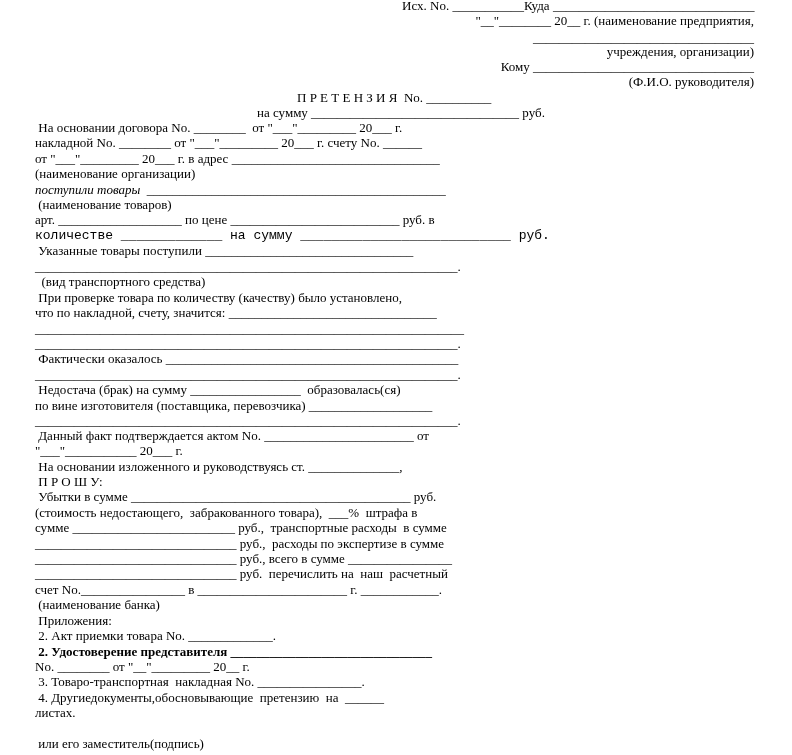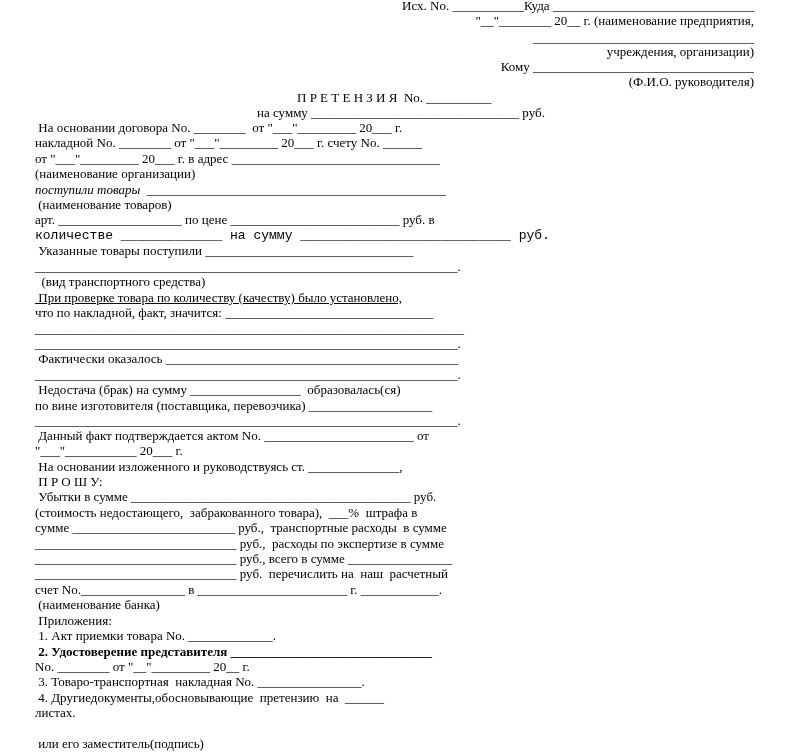--- a/index.html
+++ b/index.html
@@ -30,43 +30,43 @@
     <div class="ln" style="left: 35px; top: 135px;">накладной No. ________ от "___"_________ 20___ г. счету No. ______</div>
     <div class="ln" style="left: 35px; top: 151px;">от "___"_________ 20___ г. в адрес ________________________________</div>
     <div class="ln" style="left: 35px; top: 166px;">(наименование организации)</div>
     <div class="ln" style="left: 35px; top: 182px; font-style: italic;">поступили товары  ______________________________________________</div>
     <div class="ln" style="left: 35px; top: 197px;"> (наименование товаров)</div>
     <div class="ln" style="left: 35px; top: 212px;">арт. ___________________ по цене __________________________ руб. в</div>
     <div class="ln" style="left: 35px; top: 228px; font-family: Liberation Mono, monospace;">количестве _____________ на сумму ___________________________ руб.</div>
     <div class="ln" style="left: 35px; top: 243px;"> Указанные товары поступили ________________________________</div>
     <div class="ln" style="left: 35px; top: 259px;">_________________________________________________________________.</div>
     <div class="ln" style="left: 35px; top: 274px;">  (вид транспортного средства)</div>
-    <div class="ln" style="left: 35px; top: 290px; text-decoration: underline;"> При проверке товара по количеству (качеству) было установлено,</div>
-    <div class="ln" style="left: 35px; top: 305px;">что по накладной, факт, значится: ________________________________</div>
+    <div class="ln" style="left: 35px; top: 290px;"> При проверке товара по количеству (качеству) было установлено,</div>
+    <div class="ln" style="left: 35px; top: 305px;">что по накладной, счету, значится: ________________________________</div>
     <div class="ln" style="left: 35px; top: 321px;">__________________________________________________________________</div>
     <div class="ln" style="left: 35px; top: 336px;">_________________________________________________________________.</div>
     <div class="ln" style="left: 35px; top: 351px;"> Фактически оказалось _____________________________________________</div>
     <div class="ln" style="left: 35px; top: 367px;">_________________________________________________________________.</div>
     <div class="ln" style="left: 35px; top: 382px;"> Недостача (брак) на сумму _________________  образовалась(ся)</div>
     <div class="ln" style="left: 35px; top: 398px;">по вине изготовителя (поставщика, перевозчика) ___________________</div>
     <div class="ln" style="left: 35px; top: 413px;">_________________________________________________________________.</div>
     <div class="ln" style="left: 35px; top: 428px;"> Данный факт подтверждается актом No. _______________________ от</div>
     <div class="ln" style="left: 35px; top: 443px;">"___"___________ 20___ г.</div>
     <div class="ln" style="left: 35px; top: 459px;"> На основании изложенного и руководствуясь ст. ______________,</div>
     <div class="ln" style="left: 35px; top: 474px;"> П Р О Ш У:</div>
     <div class="ln" style="left: 35px; top: 489px;"> Убытки в сумме ___________________________________________ руб.</div>
     <div class="ln" style="left: 35px; top: 505px;">(стоимость недостающего,  забракованного товара),  ___%  штрафа в</div>
     <div class="ln" style="left: 35px; top: 520px;">сумме _________________________ руб.,  транспортные расходы  в сумме</div>
     <div class="ln" style="left: 35px; top: 536px;">_______________________________ руб.,  расходы по экспертизе в сумме</div>
     <div class="ln" style="left: 35px; top: 551px;">_______________________________ руб., всего в сумме ________________</div>
     <div class="ln" style="left: 35px; top: 566px;">_______________________________ руб.  перечислить на  наш  расчетный</div>
     <div class="ln" style="left: 35px; top: 582px;">счет No.________________ в _______________________ г. ____________.</div>
     <div class="ln" style="left: 35px; top: 597px;"> (наименование банка)</div>
     <div class="ln" style="left: 35px; top: 613px;"> Приложения:</div>
-    <div class="ln" style="left: 35px; top: 628px;"> 1. Акт приемки товара No. _____________.</div>
+    <div class="ln" style="left: 35px; top: 628px;"> 2. Акт приемки товара No. _____________.</div>
     <div class="ln" style="left: 35px; top: 644px; font-weight: bold;"> 2. Удостоверение представителя _______________________________</div>
     <div class="ln" style="left: 35px; top: 659px;">No. ________ от "__"_________ 20__ г.</div>
     <div class="ln" style="left: 35px; top: 674px;"> 3. Товаро-транспортная  накладная No. ________________.</div>
     <div class="ln" style="left: 35px; top: 690px;"> 4. Другиедокументы,обосновывающие  претензию  на  ______</div>
     <div class="ln" style="left: 35px; top: 705px;">листах.</div>
     <div class="ln" style="left: 35px; top: 720px; margin-top: 36px;"> Руководитель предприятия _____________</div>
     <div class="ln" style="left: 35px; top: 736px;"> или его заместитель(подпись)</div>
   </div>
 
 </body></html>

